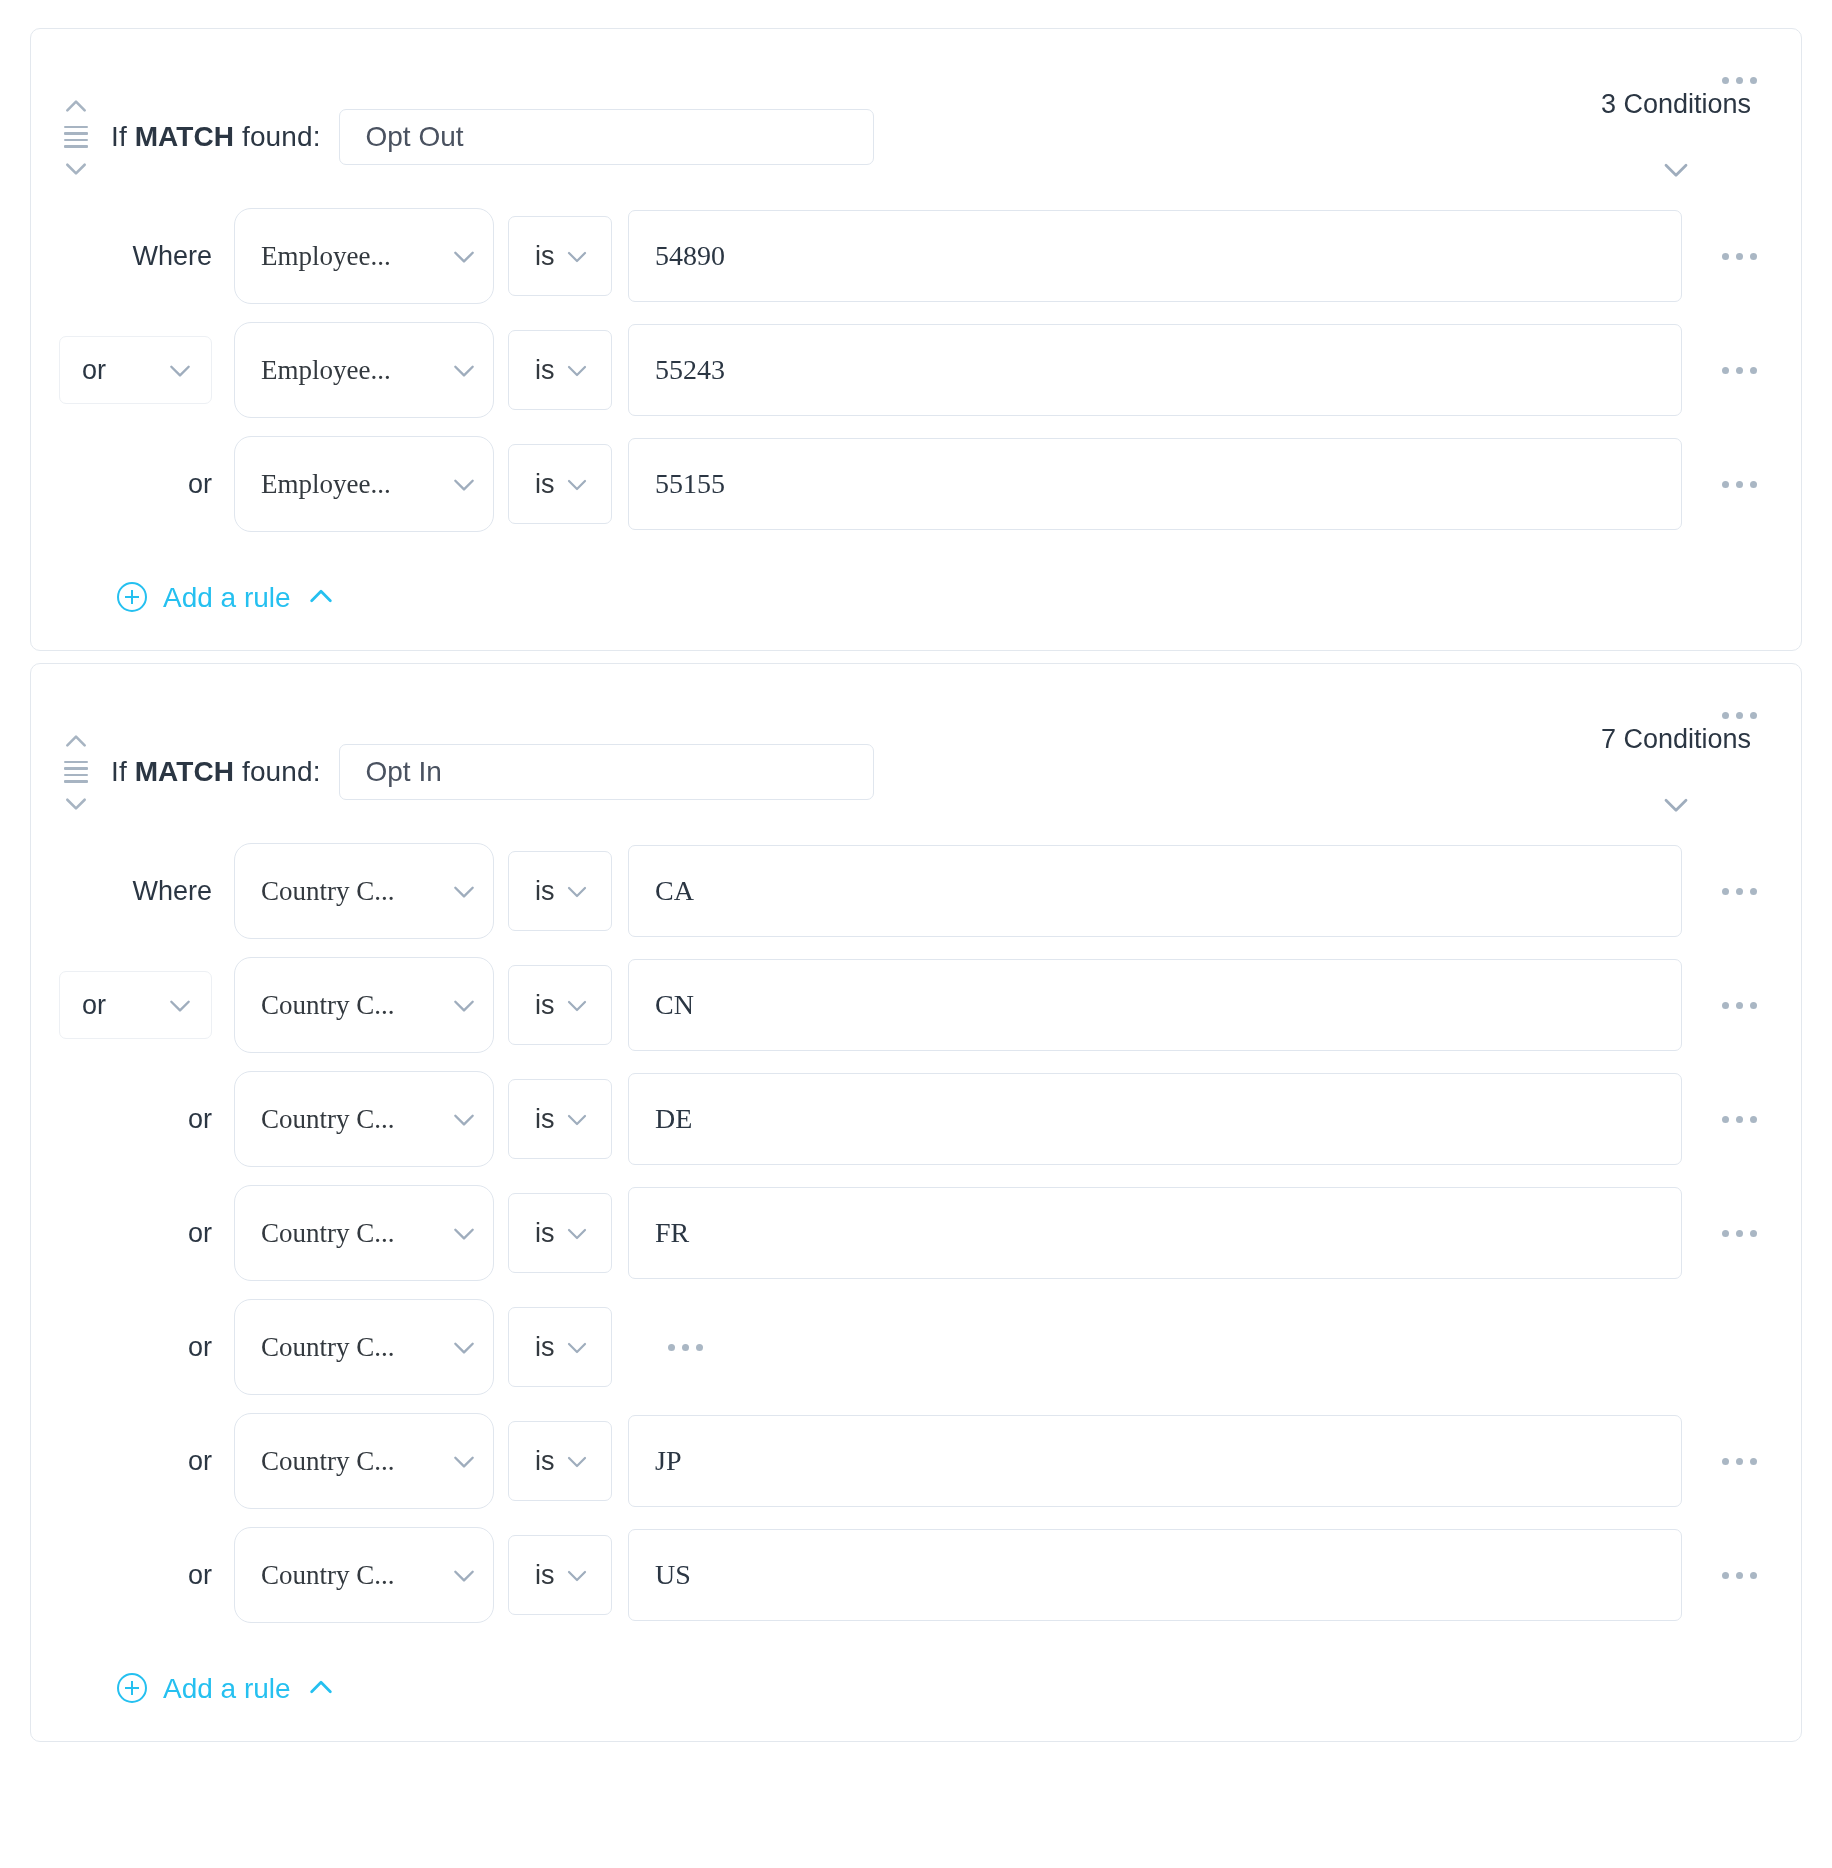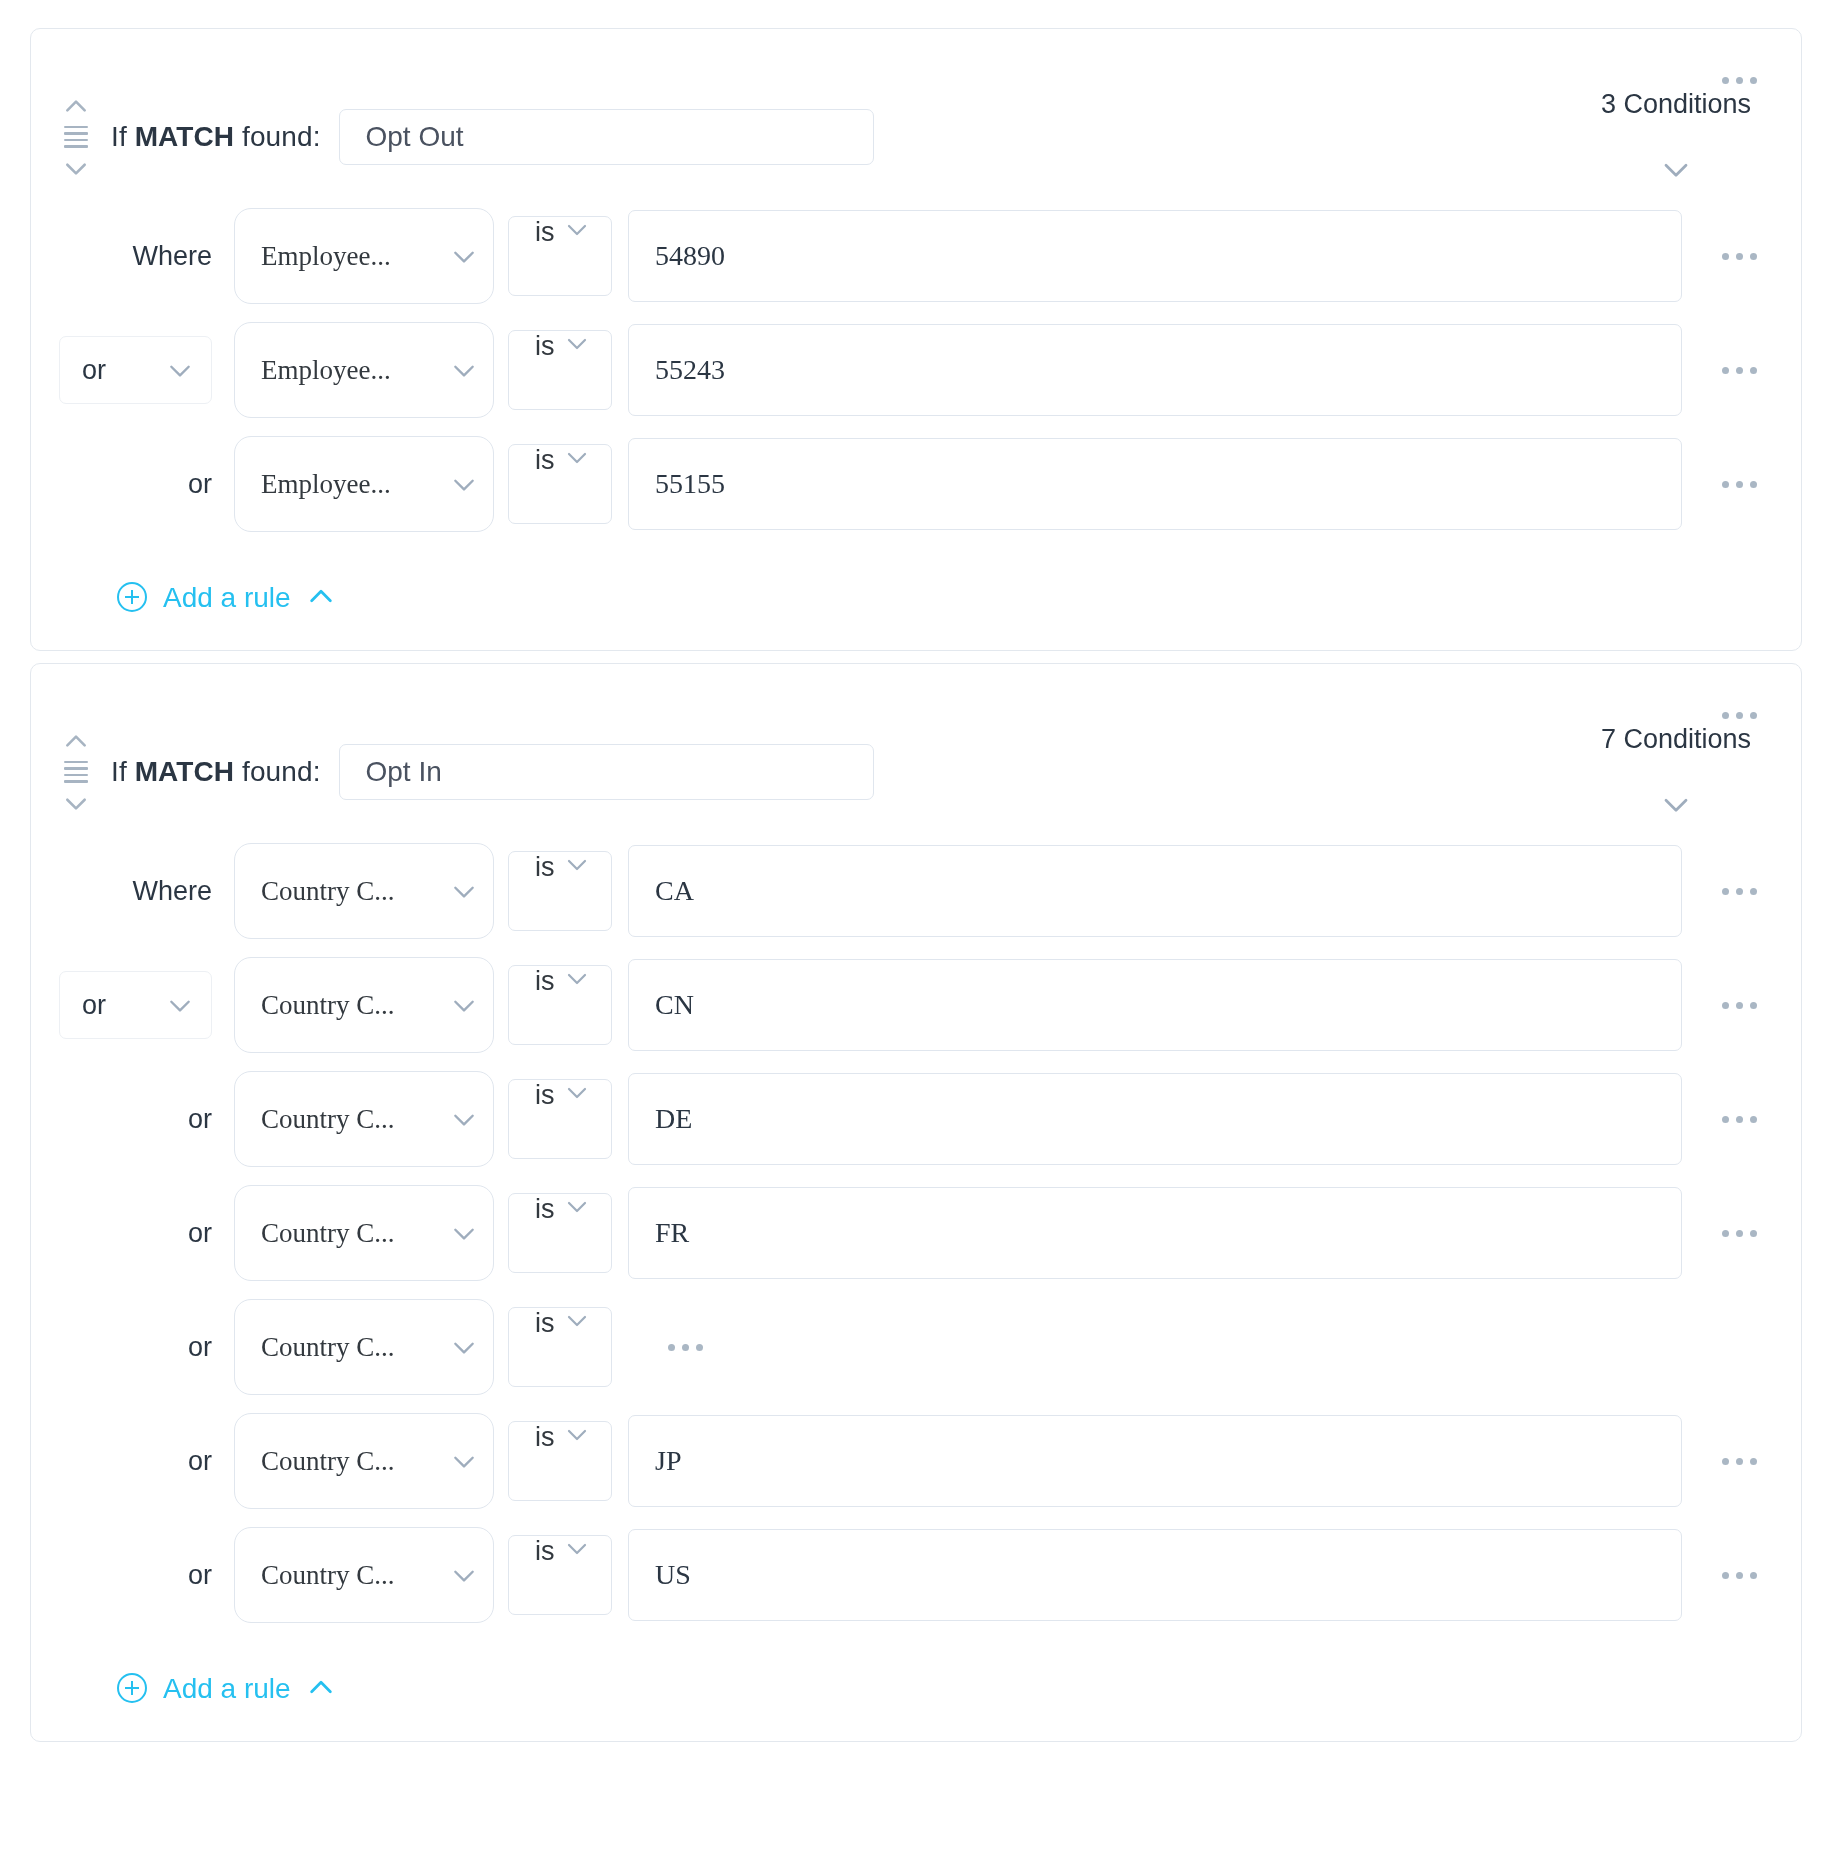--- a/index.html
+++ b/index.html
@@ -178,20 +178,21 @@
   }
 
   .op-select {
     width: 104px;
     flex: 0 0 104px;
     height: 80px;
     border: 1.5px solid #e0e6ee;
     border-radius: 7px;
     background: #fff;
     display: flex;
+    align-items: center;
     justify-content: flex-start;
     gap: 10px;
     padding: 0 14px 0 26px;
     font-size: 27px;
     color: #33393f;
     cursor: pointer;
     margin-right: 16px;
   }
 
   .value-input {

